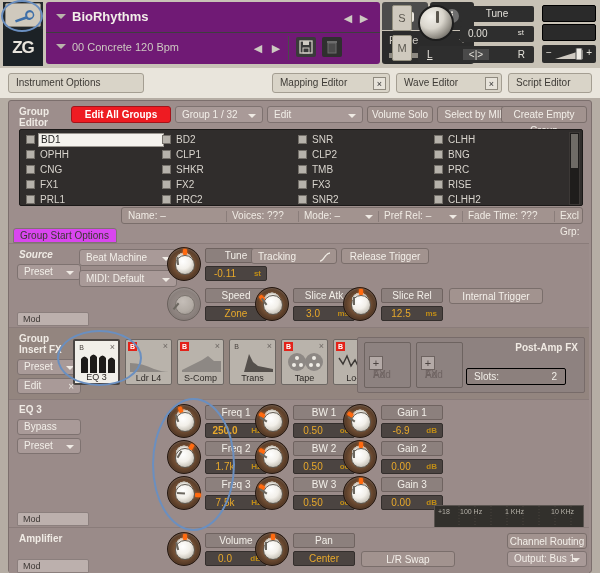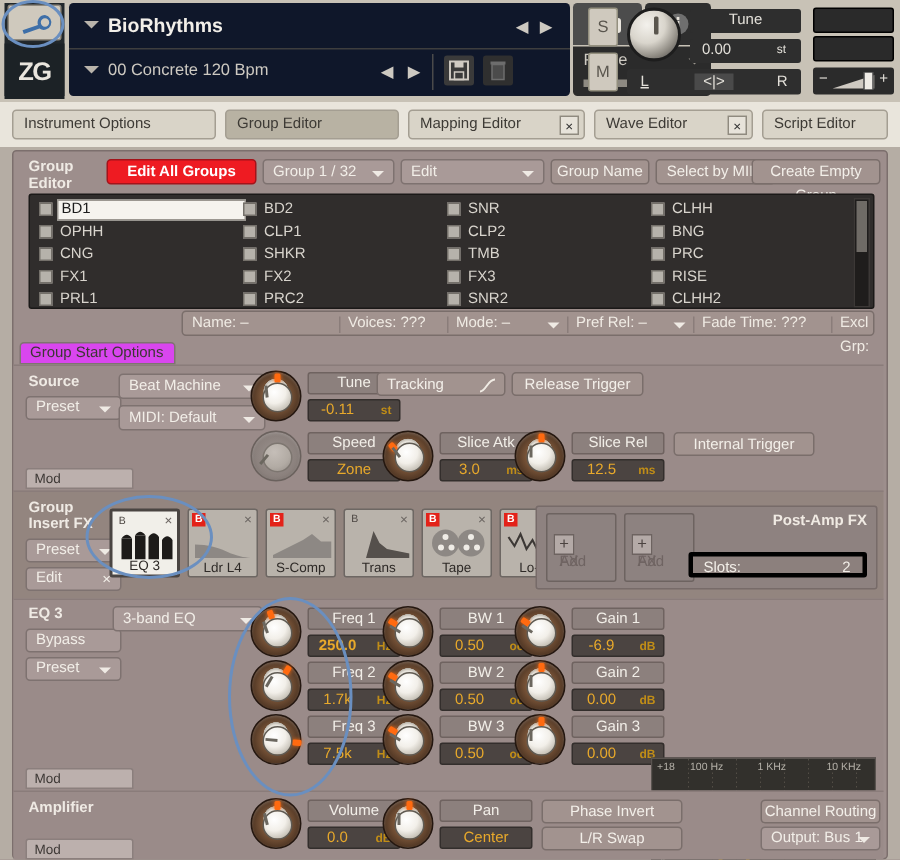--- a/index.html
+++ b/index.html
@@ -14,21 +14,21 @@
   }
 
   
   .header { position:absolute; left:0; top:0; width:600px; height:68px; background:#c8c2b6; }
   .zg-logo { position:absolute; left:3px; top:2px; width:40px; height:62px; background:#22282c; }
   .zg-tool { position:absolute; left:5px; top:3px; width:36px; height:24px; background:#cfc9bd; border:1px solid #8f897e; border-radius:2px; }
   .zg-tool svg { position:absolute; left:7px; top:4px; }
   .zg-text { position:absolute; left:0; top:27px; width:40px; height:37px; background:#1c2226; color:#e9e5dd; font-weight:bold; font-size:17px; letter-spacing:-1px; text-align:center; line-height:37px; font-family:"Liberation Sans", sans-serif; }
   .blue-ring-logo { position:absolute; left:1px; top:0px; width:42px; height:32px; border:2px solid #6a8fc0; border-radius:50%; pointer-events:none; }
 
-  .hdr-panel { position:absolute; left:46px; top:2px; width:334px; height:62px; background:#0f172a; border-radius:3px; }
+  .hdr-panel { position:absolute; left:46px; top:2px; width:334px; height:62px; background:#701a75; border-radius:3px; }
   .hdr-row { position:absolute; left:0; height:28px; width:334px; }
   .hdr-row1 { top:2px; }
   .hdr-row2 { top:32px; }
   .hdr-name { position:absolute; left:26px; top:0; height:26px; line-height:26px; font-size:13px; font-weight:bold; color:#f2efe9; }
   .hdr-name2 { position:absolute; left:26px; top:0; height:26px; line-height:26px; font-size:11px; color:#cdc9c1; }
   .caret-dn { position:absolute; left:10px; top:10px; width:0;height:0;border-left:5px solid transparent;border-right:5px solid transparent;border-top:5px solid #b9b4ab; }
   .arrow-l, .arrow-r { position:absolute; top:8px; width:12px; height:12px; color:#cdc9c1; font-size:11px; text-align:center; line-height:12px; }
   .sep-v { position:absolute; width:1px; background:#4a4a4a; }
 
   .icon-btn { position:absolute; background:#3a3a3a; border-radius:2px; }
@@ -214,23 +214,20 @@
         <polygon points="0,11 28,2 28,11" fill="#cfcac2"></polygon>
         <rect x="21" y="0" width="6" height="12" fill="#efece6" stroke="#4a4a4a"></rect>
       </svg>
   </div>
 </div>
 
 <div class="tabbar">
   <div class="tab" style="left:8px; width:136px;">
     <span>Instrument Options</span>
   </div>
-  <div class="tab active" style="left:150px; width:116px;">
-    <span>Group Editor</span>
-  </div>
   <div class="tab" style="left:272px; width:118px;">
     <span>Mapping Editor</span>
     <span class="tab-x">×</span>
   </div>
   <div class="tab" style="left:396px; width:106px;">
     <span>Wave Editor</span>
     <span class="tab-x">×</span>
   </div>
   <div class="tab" style="left:508px; width:84px;">
     <span>Script Editor</span>
@@ -243,21 +240,21 @@
     <span>Group</span><br>
     <span>Editor</span>
   </div>
   <div class="redbtn" style="left:62px; top:5px; width:100px; height:17px; line-height:16px;">Edit All Groups</div>
   <div class="dd" style="left:166px; top:5px; width:88px; height:17px; line-height:15px;">
     <span>Group 1 / 32</span><i class="car"></i>
   </div>
   <div class="dd" style="left:258px; top:5px; width:96px; height:17px; line-height:15px;">
     <span>Edit</span><i class="car"></i>
   </div>
-  <div class="btn" style="left:358px; top:5px; width:66px; height:17px; line-height:16px;">Group Name</div>
+  <div class="btn" style="left:358px; top:5px; width:66px; height:17px; line-height:16px;">Volume Solo</div>
   <div class="btn" style="left:428px; top:5px; width:80px; height:17px; line-height:16px;">Select by MIDI</div>
 
   <div class="btn" style="left:492px; top:5px; width:86px; height:17px; line-height:16px;">Create Empty Group</div>
 
   <div class="glist">
     <div id="group-items">
         <div class="gitem" style="left: 6px; top: 3px;">
           <span class="gcb"></span>
           <span class="glbl sel">BD1</span>
         </div>
@@ -355,21 +352,21 @@
     <i class="car" style="position:absolute;left:327px;top:7px;width:0;height:0;border-left:4px solid transparent;border-right:4px solid transparent;border-top:4px solid #efeae4;"></i>
     <span class="vbar" style="left:340px;"></span>
     <span class="vseg" style="left:346px; top:0;">Fade Time: ???</span>
     <span class="vbar" style="left:432px;"></span>
     <span class="vseg" style="left:438px; top:0;">Excl Grp: –</span>
   </div>
 
   <div class="subtab" style="left:4px; top:127px; width:104px; height:15px;">Group Start Options</div>
 
   <div class="sect-bg" style="top:142px; height:84px;"></div>
-  <div class="side-lbl" style="left:10px; top:148px;">Source</div>
+  <div class="side-lbl" style="left:10px; top:148px;font-style:italic;">Source</div>
   <div class="dd" style="left:8px; top:163px; width:64px; height:16px; line-height:14px;">
     <span>Preset</span><i class="car" style="top:6px;"></i>
   </div>
   <div class="modtab" style="top:211px;">Mod</div>
 
   <div class="dd" style="left:70px; top:148px; width:98px; height:17px; line-height:15px;">
     <span>Beat Machine</span><i class="car"></i>
   </div>
   <div class="dd" style="left:70px; top:169px; width:98px; height:17px; line-height:15px;">
     <span>MIDI: Default</span><i class="car"></i>
@@ -508,39 +505,36 @@
   <div style="position:absolute; left:348px; top:236px; width:228px; height:56px; background:#8e8280; border:1px solid #776b69; border-radius:2px;">
     <div class="addfx" style="left:6px; top:4px;">
       <span><span>Add</span><br><span>FX</span></span>
       <span class="plus">+</span>
     </div>
     <div class="addfx" style="left:58px; top:4px;">
       <span><span>Add</span><br><span>FX</span></span>
       <span class="plus">+</span>
     </div>
     <div style="position:absolute; right:6px; top:4px; font-size:10px; font-weight:bold; color:#f0eae3;">Post-Amp FX</div>
-    <div style="position:absolute; right:6px; top:30px; width:119px; height:17px; background:#8c807d; border:3px solid #000000; border-radius:2px;">
+    <div style="position:absolute; right:18px; top:30px; width:100px; height:17px; background:#8c807d; border:1px solid #000000; border-radius:2px;">
       <span style="position:absolute;left:7px;top:2px;font-size:10px;color:#f2eee8;">Slots:</span>
       <span style="position:absolute;right:8px;top:2px;font-size:10px;color:#f2eee8;">2</span>
     </div>
   </div>
 
   <div class="sect-bg" style="top:298px; height:128px;"></div>
   <div class="side-lbl" style="left:10px; top:303px;">EQ 3</div>
   <div class="dd" style="left:8px; top:318px; width:64px; height:16px; line-height:14px;">
     <span>Bypass</span>
   </div>
   <div class="dd" style="left:8px; top:337px; width:64px; height:16px; line-height:14px;">
     <span>Preset</span><i class="car" style="top:6px;"></i>
   </div>
   <div class="modtab" style="top:411px;">Mod</div>
 
-  <div class="dd" style="left:66px; top:303px; width:100px; height:17px; line-height:15px;">
-    <span>3-band EQ</span><i class="car"></i>
-  </div>
 
   <div id="eq-bands">
       <div class="knob" style="left: 158px; top: 303px;">
         <div class="led" style="left:15px;top:1px;transform:rotate(-20deg);transform-origin:2px 16px;"></div>
         <div class="cap"></div>
         <div class="ptr" style="transform:rotate(-20deg);"></div>
       </div>
       <div class="lbl-box" style="left: 196px; top: 304px; width: 62px;">Freq 1</div>
       <div class="val-box" style="left: 196px; top: 322px; width: 62px;">
         <span class="num" style="right:22px;font-weight:bold;">250.0</span>
@@ -672,21 +666,20 @@
   <div class="knob" style="left:246px; top:431px;">
     <div class="led" style="left:15px; top:1px;"></div>
       <div class="cap"></div>
       <div class="ptr" style="transform:rotate(0deg);"></div>
   </div>
   <div class="lbl-box" style="left:284px; top:432px; width:62px;">Pan</div>
   <div class="val-box" style="left:284px; top:450px; width:62px;">
     <span class="ctr">Center</span>
   </div>
 
-  <div class="btn" style="left:352px; top:432px; width:94px; height:16px; line-height:15px;">Phase Invert</div>
   <div class="btn" style="left:352px; top:450px; width:94px; height:16px; line-height:15px;">L/R Swap</div>
 
   <div class="btn" style="left:498px; top:432px; width:80px; height:16px; line-height:15px;">Channel Routing</div>
   <div class="dd" style="left:498px; top:450px; width:80px; height:16px; line-height:14px;">
     <span>Output: Bus 1</span><i class="car" style="top:6px;"></i>
   </div>
 </div>
 
 <div class="highlight" style="left:57px; top:330px; width:85px; height:56px;"></div>
 <div class="highlight" style="left:152px; top:398px; width:83px; height:133px;"></div>

